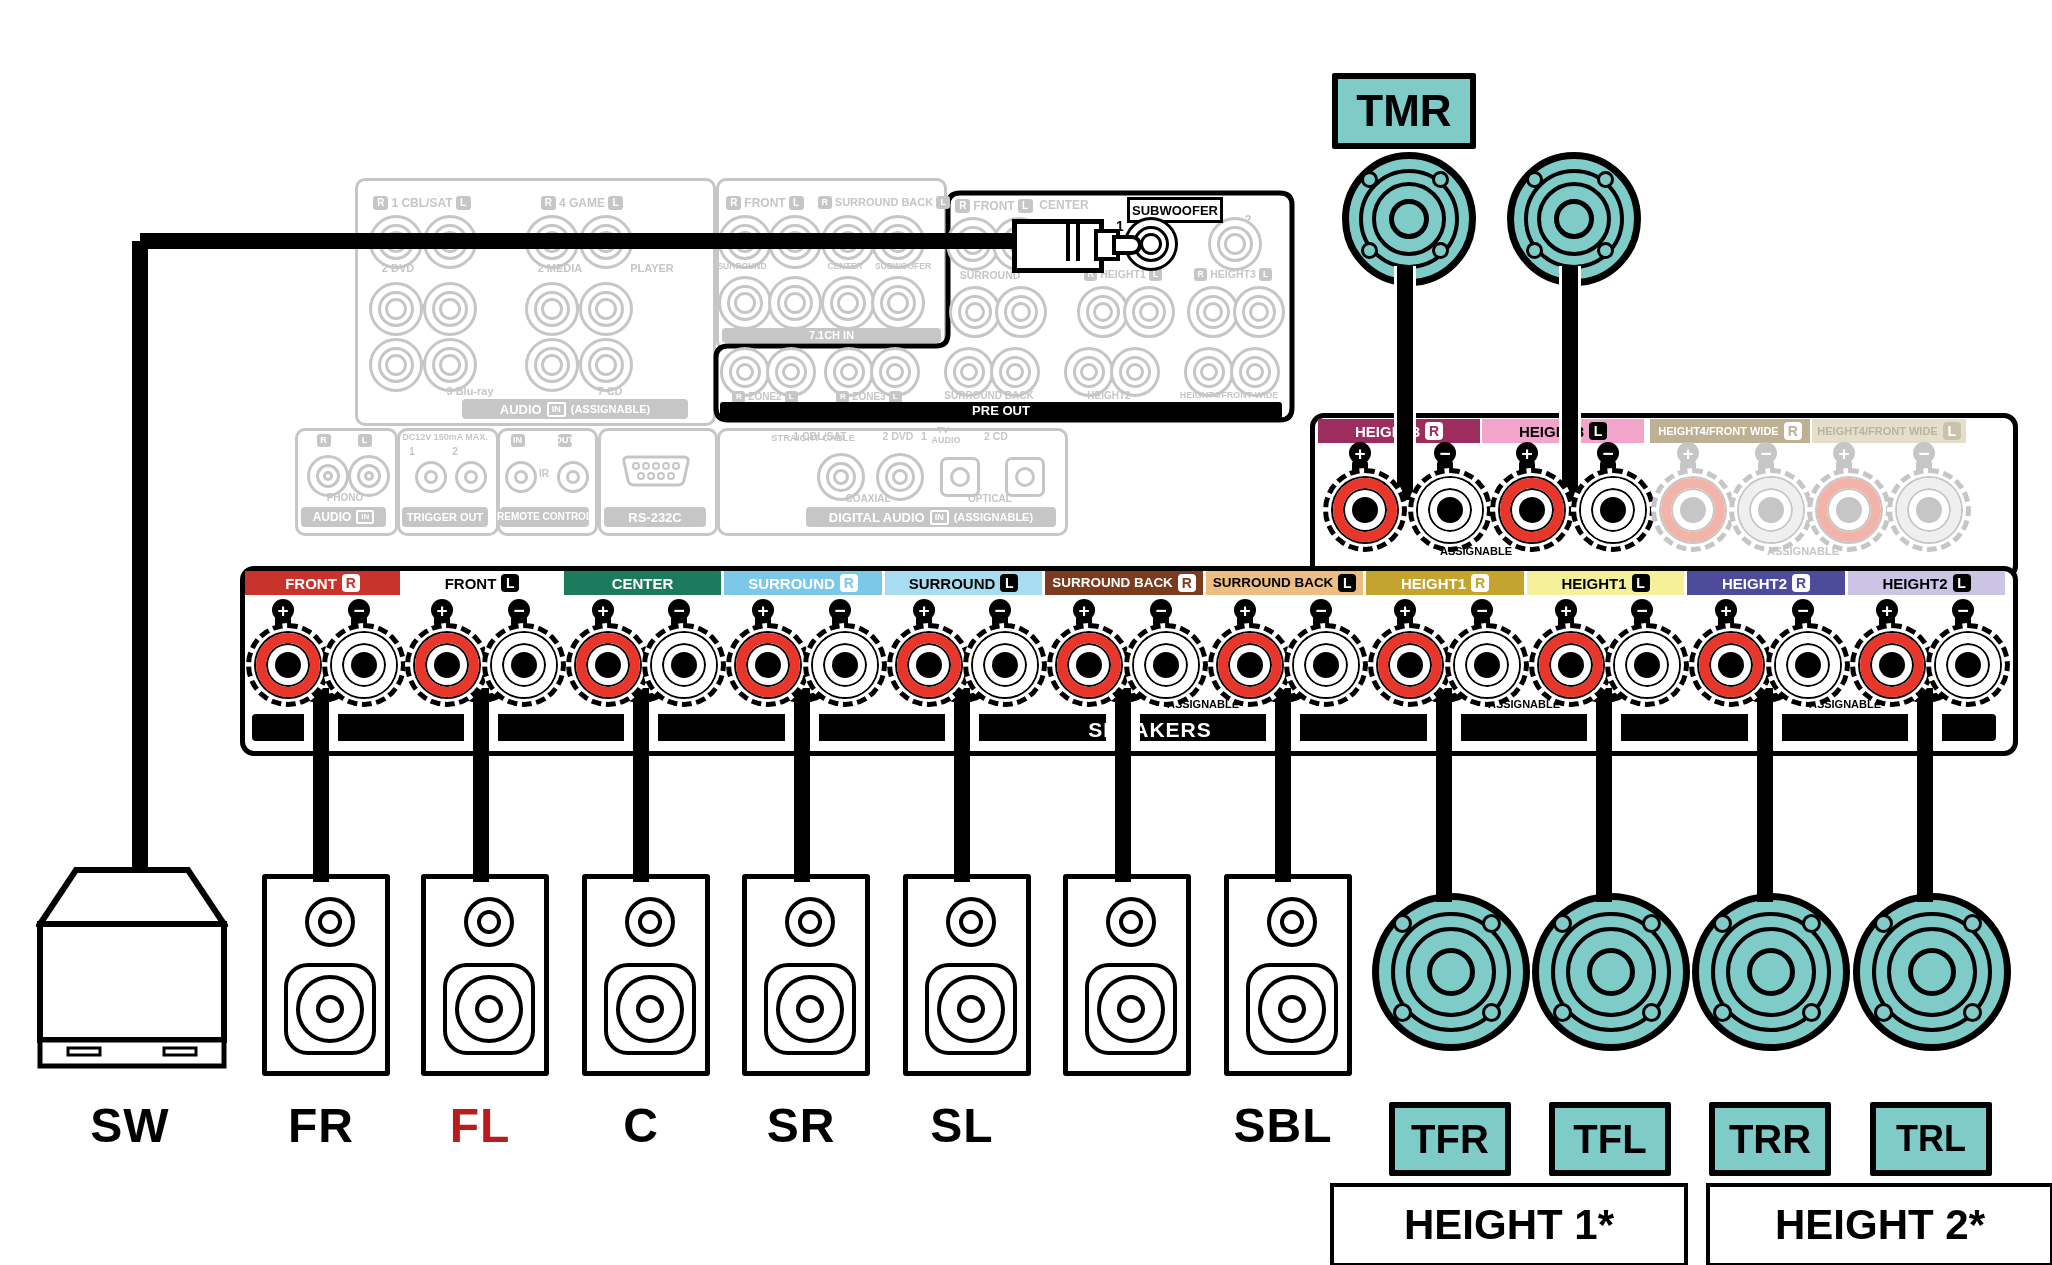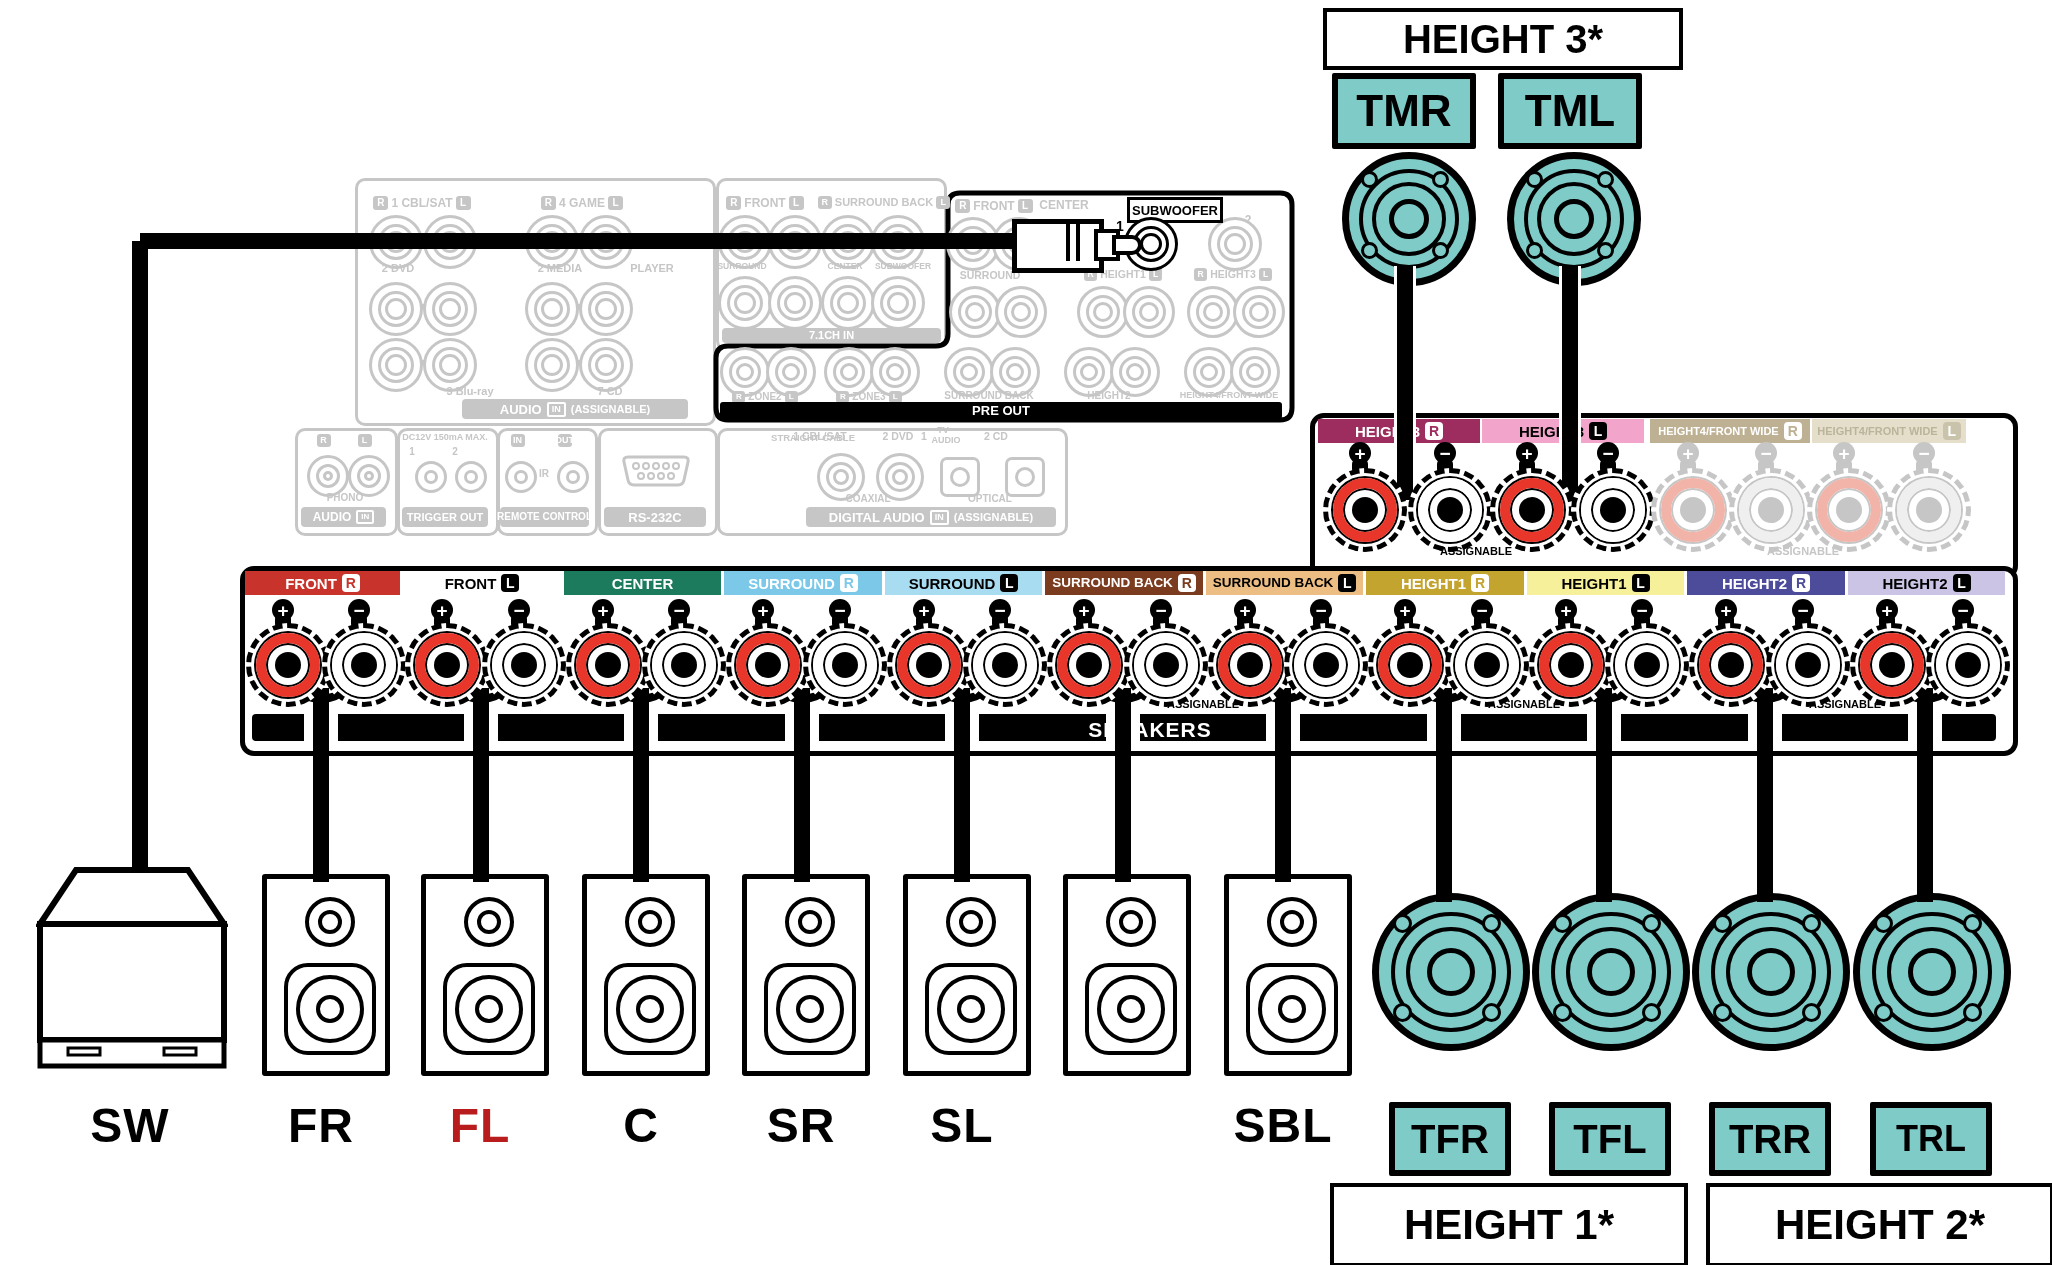--- a/index.html
+++ b/index.html
@@ -12,31 +12,25 @@
   .gbar .inbdg{border:2px solid #fff;font-weight:bold;padding:1px 3px;border-radius:2px;}
   .blackbar{background:#000;color:#fff;font-weight:bold;display:flex;align-items:center;justify-content:center;border-radius:4px;}
   .outline-box{background:#fff;border:4px solid #000;display:flex;align-items:center;justify-content:center;font-weight:bold;color:#000;}
   .teal-badge{border:6px solid #000;display:flex;align-items:center;justify-content:center;font-weight:bold;color:#000;border-radius:2px;} .z3{z-index:3;}
 </style>
 </head>
 <body>
 
 <div id="canvas">
 
-  <div class="abs outline-box z3" id="height3-title" style="left:1323px;top:8px;width:352px;height:54px;font-size:40px;">
-      <span>HEIGHT 3*</span>
-    </div>
 
   <div class="abs teal-badge z3" id="tmr-badge" style="left:1332px;top:73px;width:132px;height:64px;font-size:44px;background:#7fcbc8;">
       <span>TMR</span>
     </div>
 
-  <div class="abs teal-badge z3" id="tml-badge" style="left:1498px;top:73px;width:132px;height:64px;font-size:44px;background:#7fcbc8;">
-      <span>TML</span>
-    </div>
 
   <div class="abs z3" style="left:1127px;top:197px;width:90px;height:20px;background:#fff;border:3px solid #000;display:flex;align-items:center;justify-content:center;font-weight:bold;font-size:13px;">
       <span>SUBWOOFER</span>
     </div>
 
   <div class="abs blackbar z3" id="preout-bar" style="left:720px;top:402px;width:562px;height:17px;font-size:13px;border-radius:3px;">
       <span>PRE OUT</span>
     </div>
 
   <div class="abs z3" id="speakers-text" style="left:1060px;top:719px;width:180px;text-align:center;color:#fff;font-weight:bold;font-size:21px;letter-spacing:1px;"><span>SPEAKERS</span></div>

